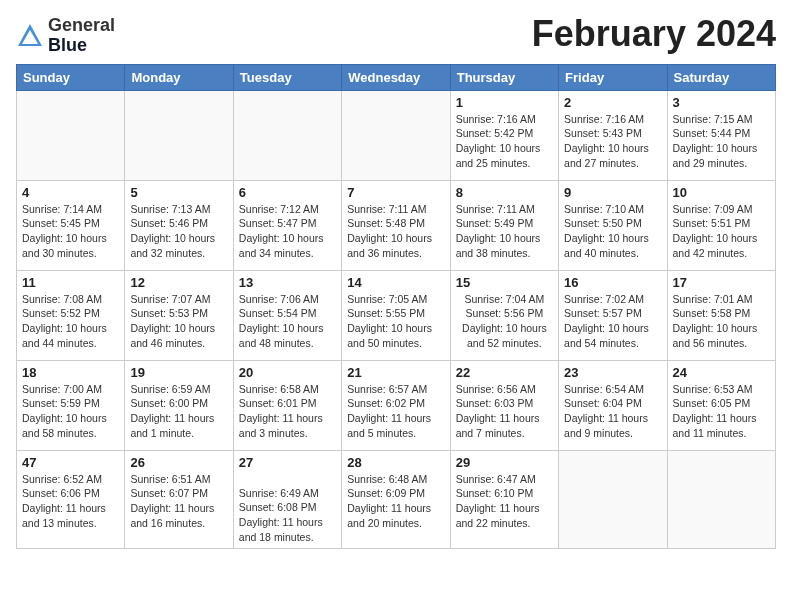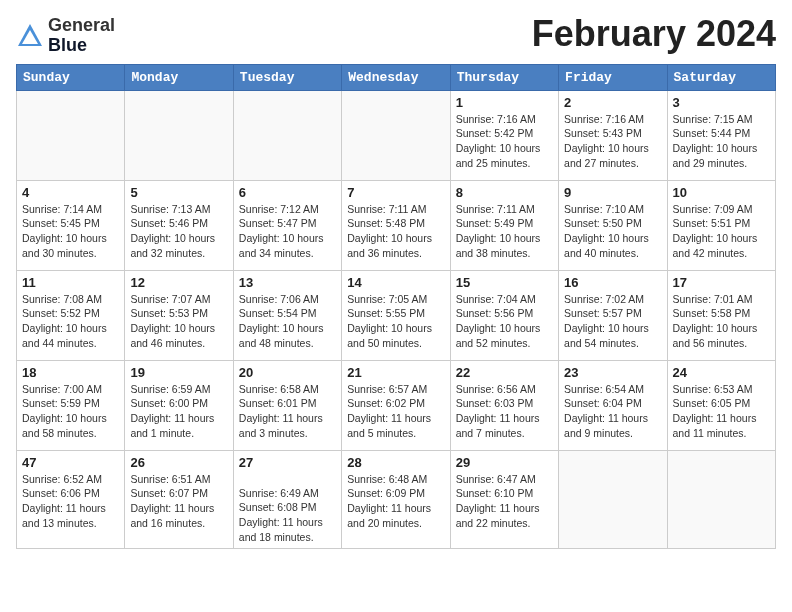--- a/index.html
+++ b/index.html
@@ -51,21 +51,20 @@
       border-collapse: collapse;
       border: 1px solid #ccc;
     }
     .calendar th {
       background-color: #4a7fc1;
       color: #fff;
       text-align: left;
       padding: 5px 6px;
       font-size: 13px;
       border: 1px solid #3a6aaa;
-      font-family: Liberation Mono, monospace;
     }
     .calendar td {
       border: 1px solid #ccc;
       vertical-align: top;
       padding: 4px 5px;
       width: calc(100% / 7);
       min-height: 80px;
       height: 90px;
       background: #fff;
     }
@@ -218,21 +217,21 @@
         </td>
         <td>
           <div class="day-num">14</div>
           <div class="day-info" style="white-space: pre-line;">Sunrise: 7:05 AM
 Sunset: 5:55 PM
 Daylight: 10 hours
 and 50 minutes.</div>
         </td>
         <td>
           <div class="day-num">15</div>
-          <div class="day-info" style="white-space: pre-line;">Sunrise: 7:04 AM
+          <div class="day-info" style="white-space: pre-line; text-align: center;">Sunrise: 7:04 AM
 Sunset: 5:56 PM
 Daylight: 10 hours
 and 52 minutes.</div>
         </td>
         <td>
           <div class="day-num">16</div>
           <div class="day-info" style="white-space: pre-line;">Sunrise: 7:02 AM
 Sunset: 5:57 PM
 Daylight: 10 hours
 and 54 minutes.</div>

